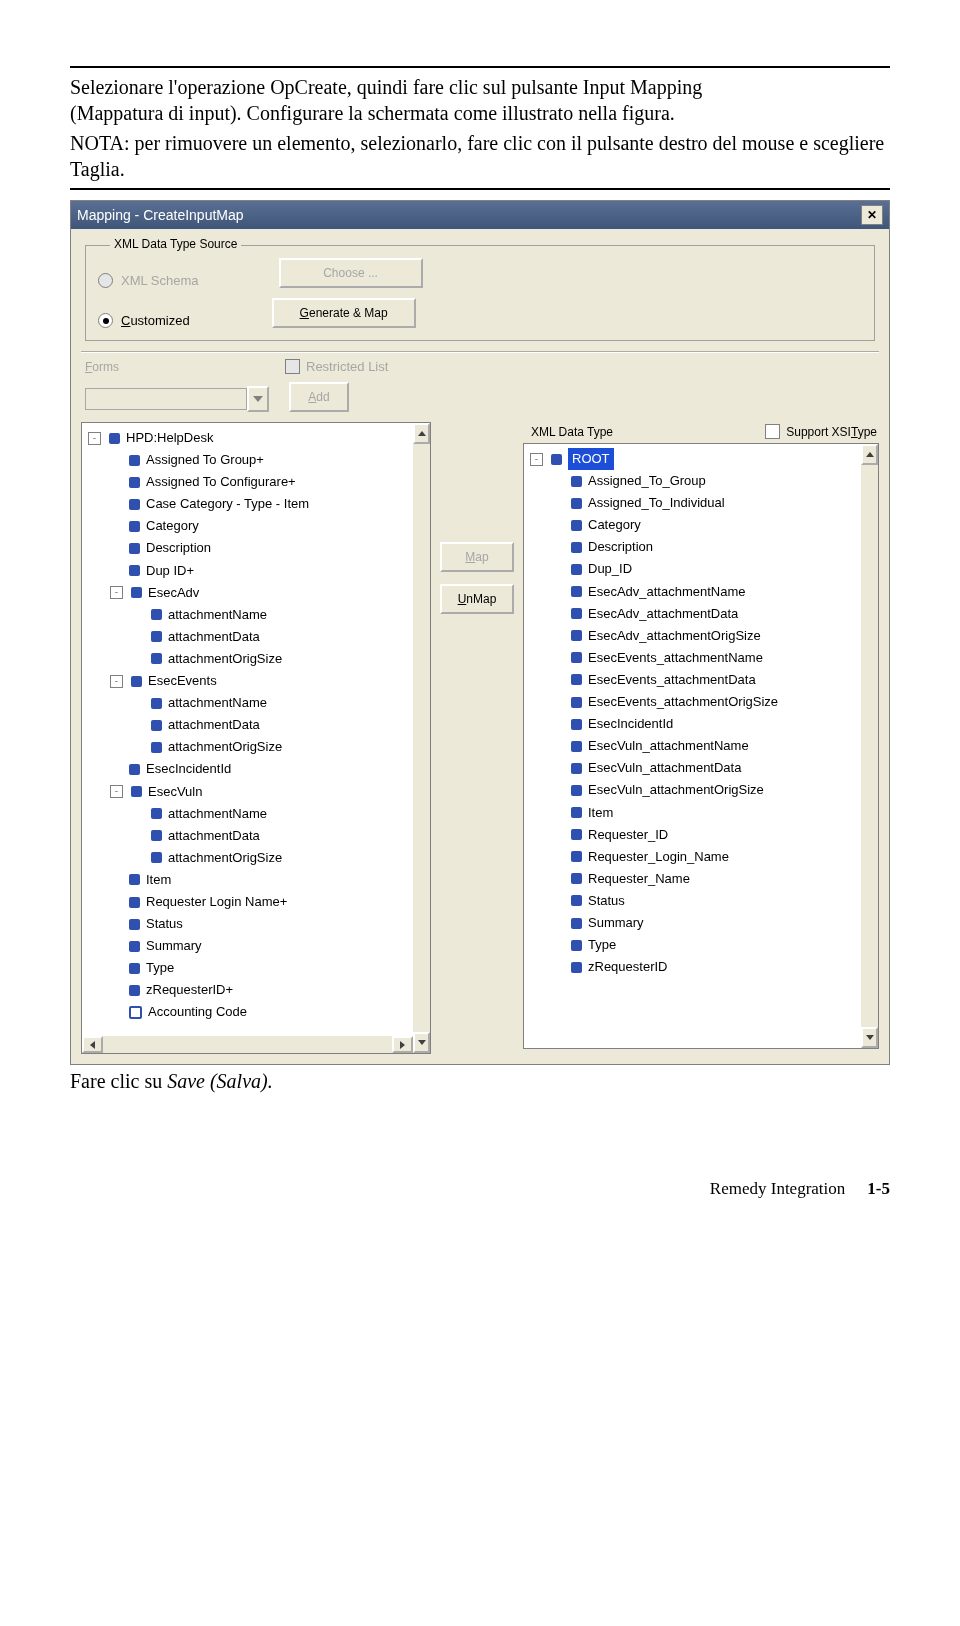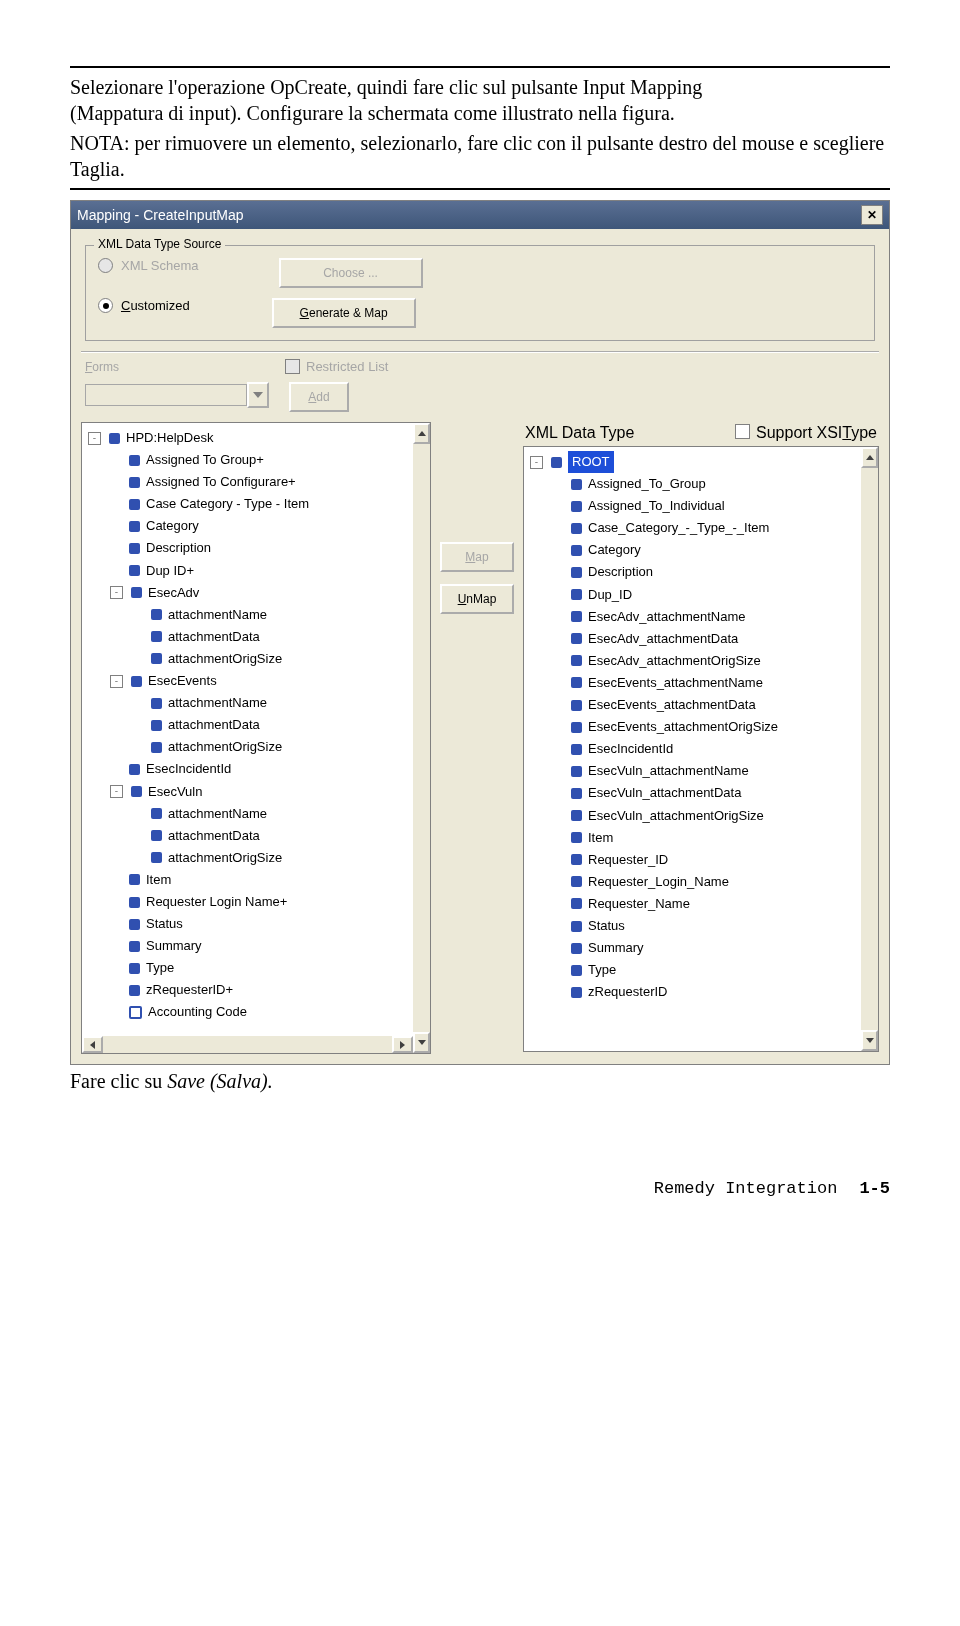--- a/index.html
+++ b/index.html
@@ -1,30 +1,30 @@
 <!DOCTYPE html>
 <html><head>
 <meta charset="utf-8">
 <style>
 body{margin:0;font-family:"Times New Roman",Times,serif;font-size:20px;color:#000;background:#fff;width:960px}
 .doc-text{padding:60px 70px 0 70px}
 .doc-text p{margin:0 0 4px 0;line-height:1.3}
 .underline-txt{}
 .rule{border-top:2px solid #000;margin:6px 0}
 .doc-bottom{padding:0 70px 30px 70px}
-.footer{display:flex;justify-content:flex-end;padding:36px 70px 18px 0;font-family:Liberation Mono, monospace;font-size:17px;color:#000}
+.footer{display:flex;justify-content:flex-end;padding:36px 70px 18px 0;font-family:Liberation Serif, serif;font-size:17px;color:#000}
 .footer .pagename{margin-right:22px}
 .footer .pagenum{font-weight:bold}
 .dialog{font-family:Tahoma,Arial,sans-serif;font-size:13px;color:#000;background:#ece9d8;border:1px solid #808080;margin:10px 70px 0 70px}
 .titlebar{background:linear-gradient(#5a6f93,#3e5679);color:#fff;padding:4px 6px;display:flex;align-items:center;justify-content:space-between;font-size:14px}
 .closebox{width:20px;height:18px;background:#ece9d8;border:1px solid #808080;color:#000;display:flex;align-items:center;justify-content:center;font-weight:bold;font-size:12px}
 .content{padding:10px 10px 10px 10px}
 .fieldset{border:1px solid #a0a0a0;padding:12px 12px 12px 12px;margin:6px 4px 10px 4px;position:relative}
-.fieldset .legend{position:absolute;top:-9px;left:8px;background:#ece9d8;padding:0 4px;font-size:12px}
-.row{display:flex;align-items:flex-start}
+.fieldset .legend{position:absolute;top:-9px;left:24px;background:#ece9d8;padding:0 4px;font-size:12px}
+.row{display:flex;align-items:flex-end}
 .radio{width:13px;height:13px;border:1px solid #808080;border-radius:50%;background:#fff;margin-right:8px;display:inline-flex;align-items:center;justify-content:center}
 .radio.checked::after{content:"";width:6px;height:6px;background:#000;border-radius:50%}
 .radio.disabled{background:#e6e6e6}
 .checkbox{width:13px;height:13px;border:1px solid #808080;background:#fff;margin-right:6px;display:inline-block}
 .checkbox.disabled{background:#e6e6e6}
 .disabled-text{color:#a6a6a6}
 .btn{background:#ece9d8;border:2px outset #fff;padding:2px 0;height:22px;display:inline-flex;align-items:center;justify-content:center;font-size:12px}
 .combo{display:flex;align-items:center}
 .combo-input{border:1px solid #a7a7a7;background:#fff;height:20px;width:160px}
 .combo-arrow{width:18px;height:22px;background:#ece9d8;border:2px outset #fff;display:flex;align-items:center;justify-content:center}
@@ -46,21 +46,21 @@
 .dot.e{border:2px solid #3050b0;border-radius:2px;background:#fff;width:9px;height:9px}
 .sel{background:#1d4ed8;color:#fff;padding:0 4px}
 .scroll-v{position:absolute;top:0;right:0;width:17px;height:100%;background:#ece9d8;display:flex;flex-direction:column;justify-content:space-between}
 .scrbtn{height:17px;background:#ece9d8;border:2px outset #fff;display:flex;align-items:center;justify-content:center}
 .scroll-h{position:absolute;bottom:0;left:0;right:17px;height:17px;background:#ece9d8;display:flex;justify-content:space-between}
 .scrbtn-h{width:17px;background:#ece9d8;border:2px outset #fff;display:flex;align-items:center;justify-content:center}
 .tri-up{width:0;height:0;border-left:4px solid transparent;border-right:4px solid transparent;border-bottom:5px solid #404040}
 .tri-down{width:0;height:0;border-left:4px solid transparent;border-right:4px solid transparent;border-top:5px solid #404040}
 .tri-left{width:0;height:0;border-top:4px solid transparent;border-bottom:4px solid transparent;border-right:5px solid #404040}
 .tri-right{width:0;height:0;border-top:4px solid transparent;border-bottom:4px solid transparent;border-left:5px solid #404040}
-.toprow{display:flex;align-items:center;justify-content:space-between;margin:2px 2px 4px 2px;font-size:16px}
+.toprow{display:flex;align-items:center;justify-content:space-between;margin:2px 2px 4px 8px;font-size:12px}
 .u{text-decoration:underline}
 </style>
 </head>
 <body>
 
 <div class="doc-text">
   <div class="rule"></div>
   <p>
     <span>Selezionare l'operazione OpCreate, quindi fare clic sul pulsante Input Mapping</span><br>
     <span>(Mappatura di input). Configurare la schermata come illustrato nella figura.</span>
@@ -303,25 +303,20 @@
                 <span>Assigned_To_Group</span>
               </div>
               <div class="node indent1">
                 <span style="width:15px;display:inline-block"></span>
                 <span class="dot f"></span>
                 <span>Assigned_To_Individual</span>
               </div>
               <div class="node indent1">
                 <span style="width:15px;display:inline-block"></span>
                 <span class="dot f"></span>
-                <span>Case_Category_-_Type_-_Item</span>
-              </div>
-              <div class="node indent1">
-                <span style="width:15px;display:inline-block"></span>
-                <span class="dot f"></span>
                 <span>Category</span>
               </div>
               <div class="node indent1">
                 <span style="width:15px;display:inline-block"></span>
                 <span class="dot f"></span>
                 <span>Description</span>
               </div>
               <div class="node indent1">
                 <span style="width:15px;display:inline-block"></span>
                 <span class="dot f"></span>

